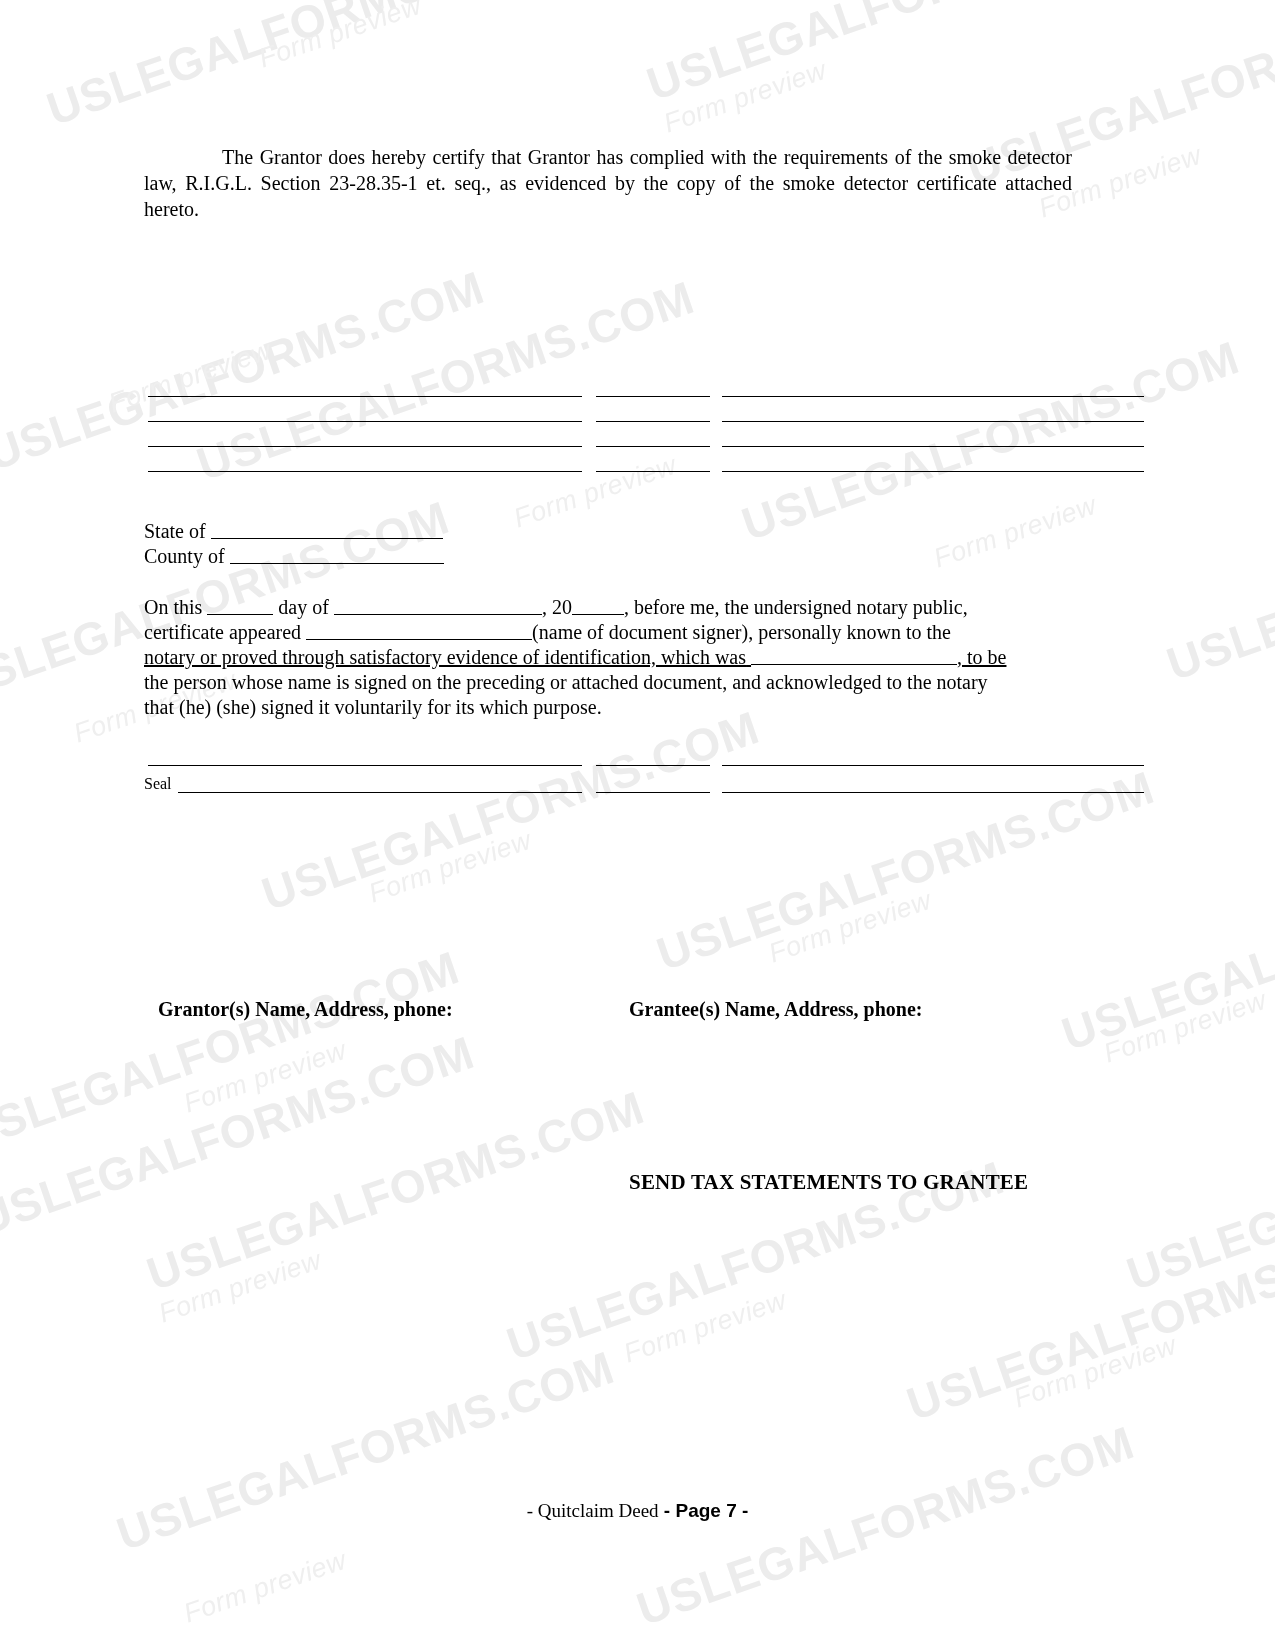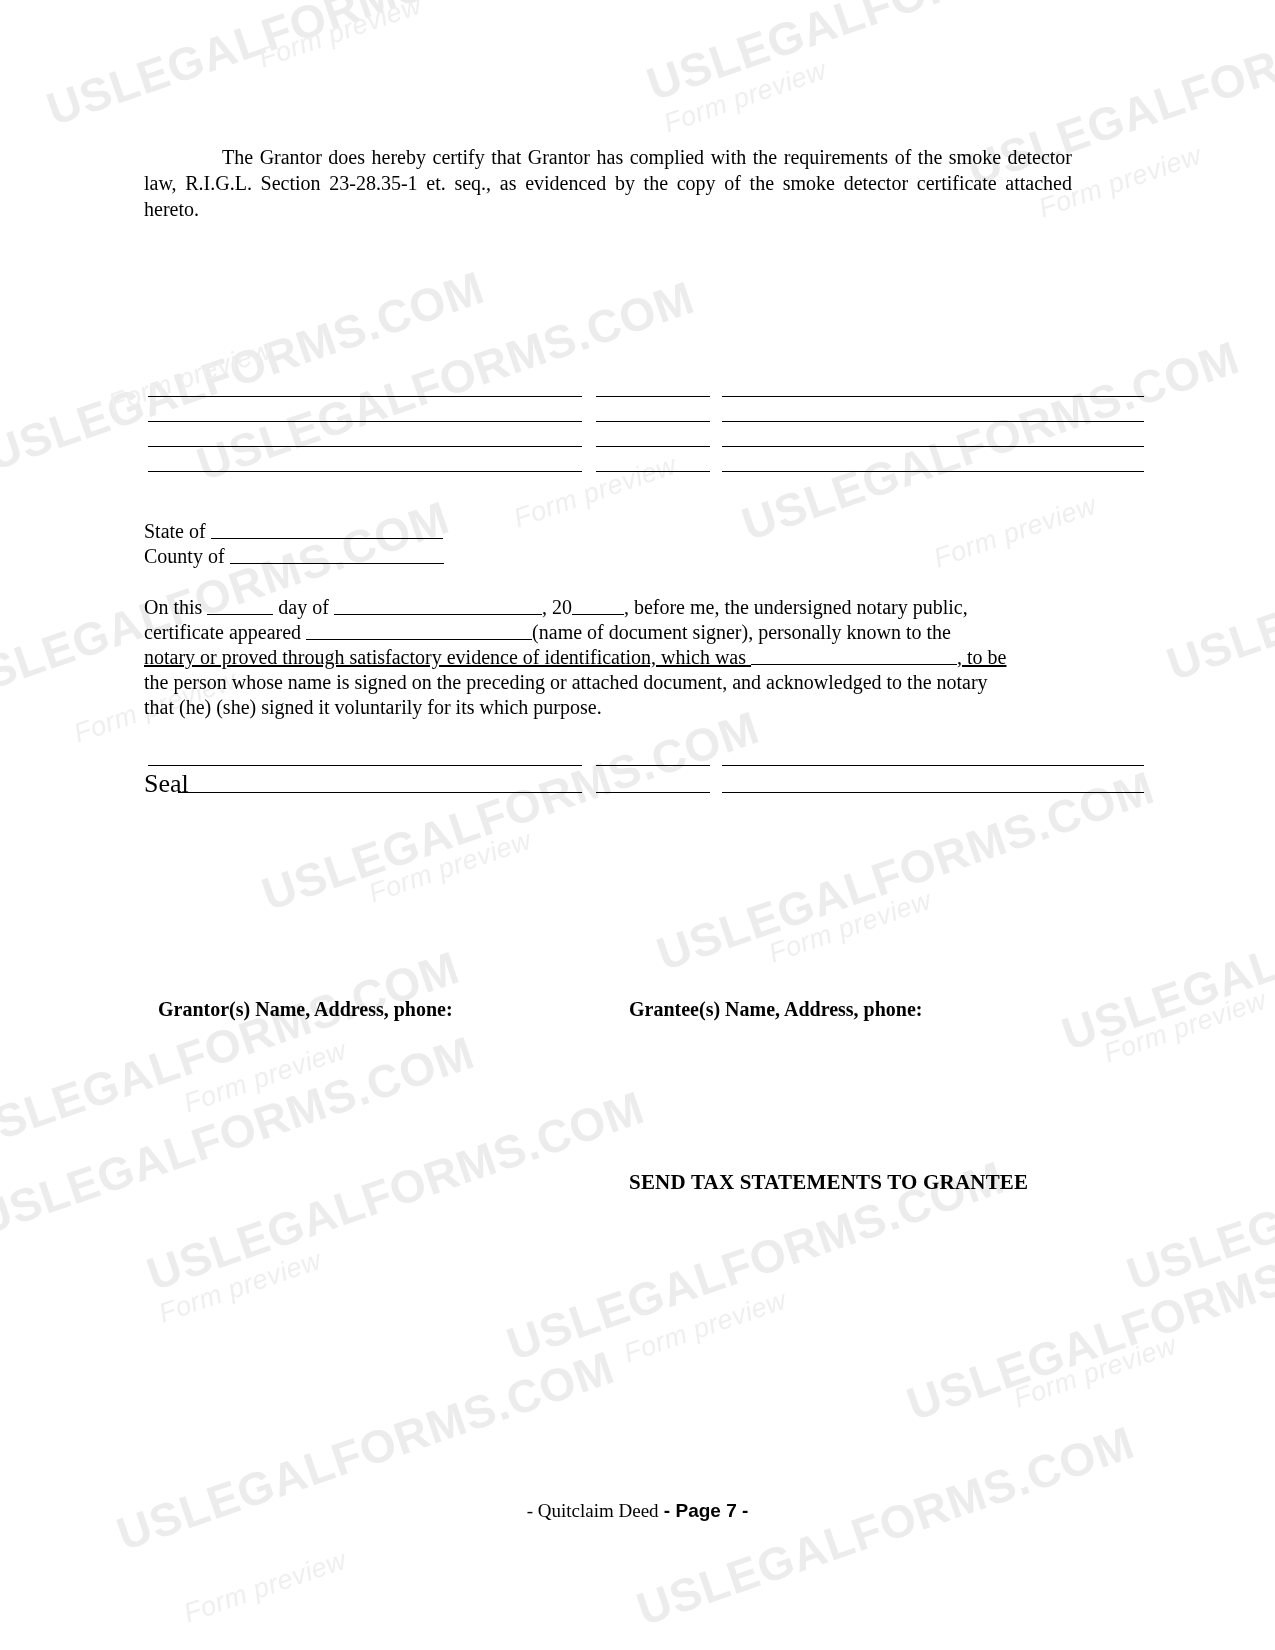--- a/index.html
+++ b/index.html
@@ -77,21 +77,21 @@
     align-items: flex-end;
   }
   .rule {
     border-bottom: 1.6px solid #000;
     height: 0;
   }
   .gap { height: 0; }
 
   .seal-label {
     position: absolute;
-    font-size: 26px;
+    font-size: 16px;
     line-height: 20px;
   }
 
   .bold { font-weight: bold; }
 
   .footer {
     position: absolute;
     width: 100%;
     text-align: center;
     font-size: 19px;

